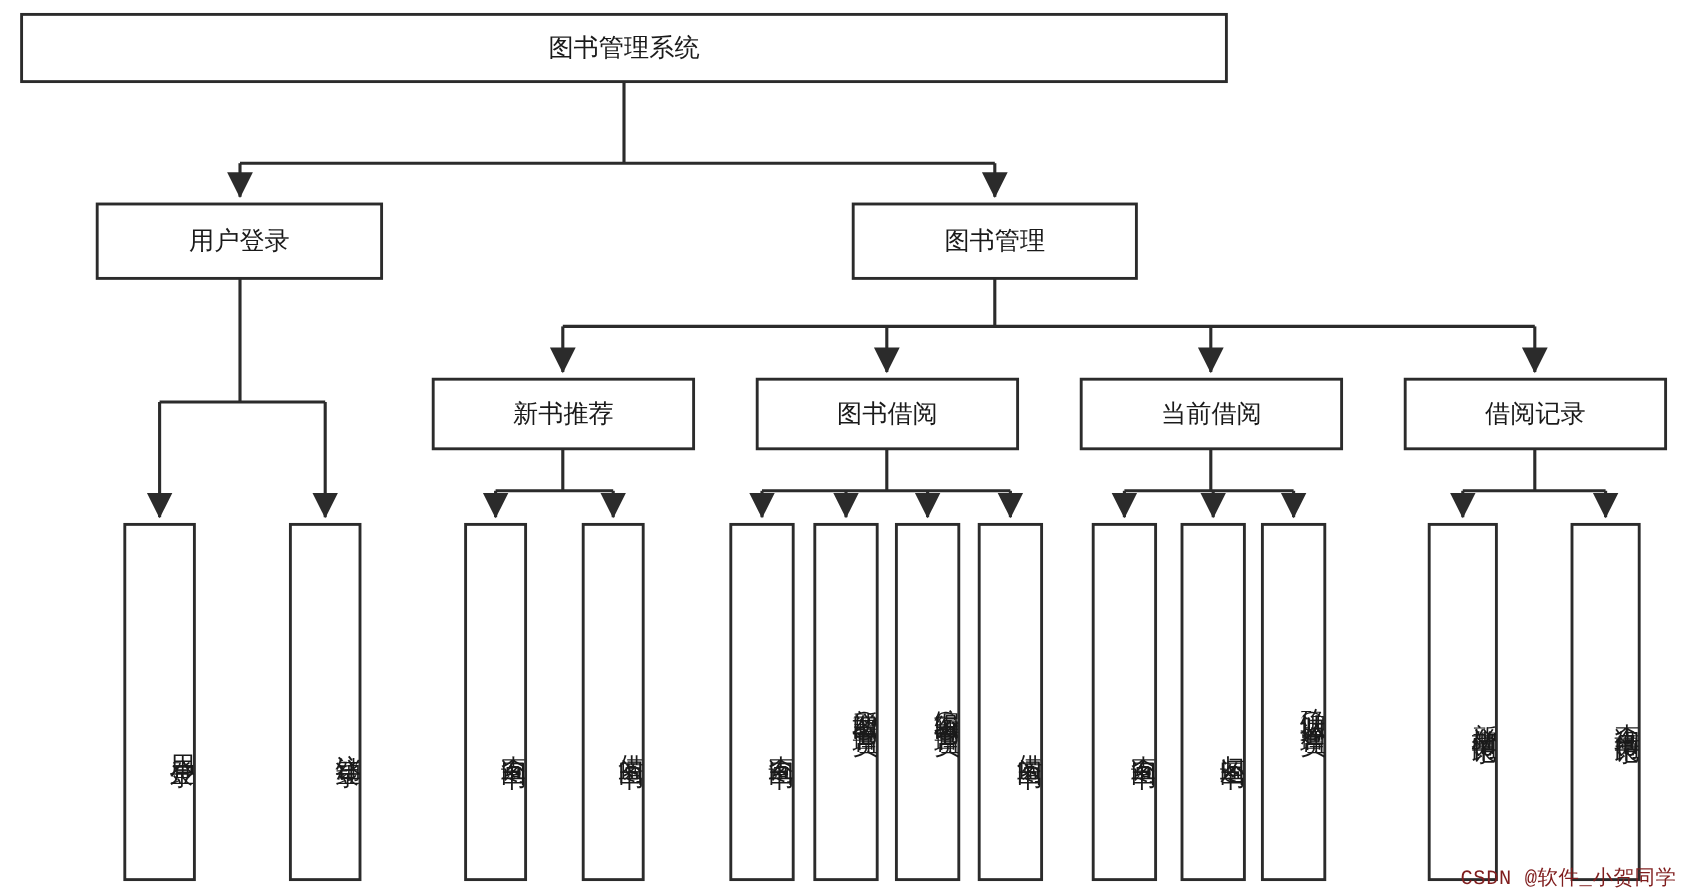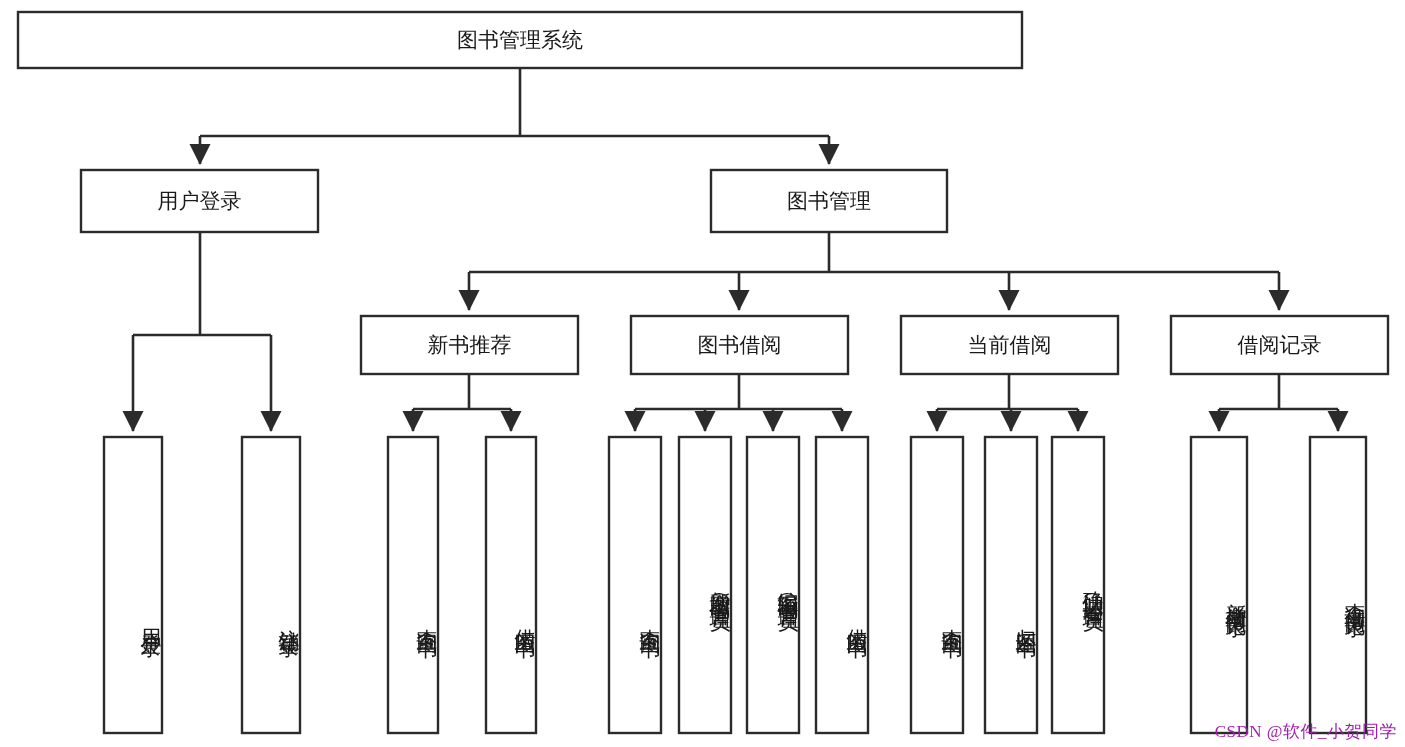--- a/index.html
+++ b/index.html
@@ -51,23 +51,23 @@
     text-align:center;
     pointer-events:none;
     display:flex;
     align-items:flex-start;
     justify-content:center;
   }
   .watermark{
     position:absolute;
     right:8px;
     bottom:4px;
-    font-family:Liberation Serif, serif;
+    font-family:Liberation Mono, monospace;
     font-size:17px;
-    color:#a21caf;
+    color:#7f1d1d;
     letter-spacing:0.5px;
     white-space:nowrap;
   }
 </style>
 </head>
 <body>
 
 <div id="diagram-root">
 
   <svg id="tree-svg" viewBox="0 0 1405 747">

